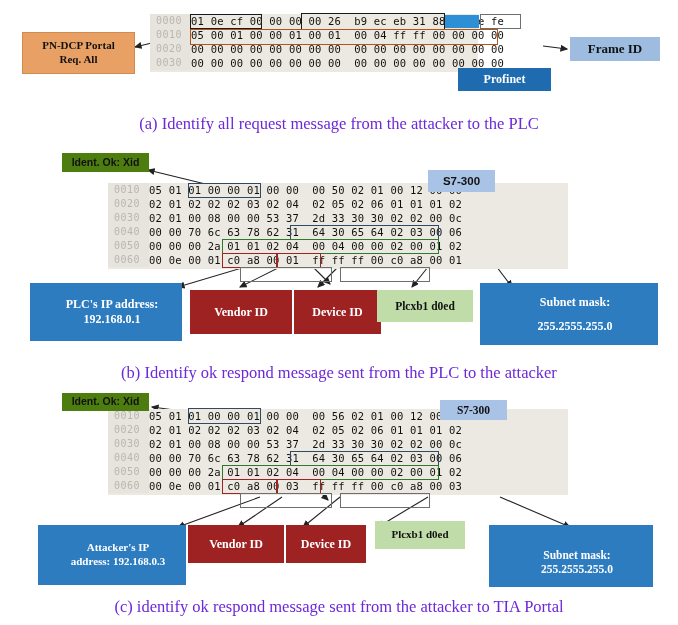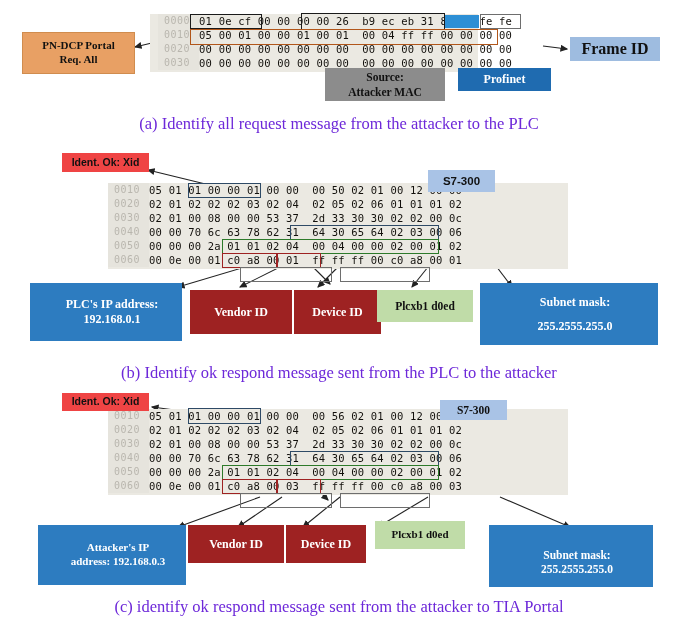--- a/index.html
+++ b/index.html
@@ -72,21 +72,21 @@
     align-items: center;
     justify-content: center;
     text-align: center;
     font-weight: bold;
     line-height: 1.25;
   }
   .lbl-orange { background: #e8a064; color: #111; border: 1px solid #d08c4e;
                 font-family: "Liberation Serif", serif; }
   .lbl-gray   { background: #8c8c8c; color: #111;
                 font-family: "Liberation Serif", serif; }
-  .lbl-graydk { background: #ef4444; color: #111;
+  .lbl-graydk { background: #4d7c0f; color: #111;
                 font-family: "Liberation Sans", sans-serif; }
   .lbl-bluedk { background: #1f6bb0; color: #fff;
                 font-family: "Liberation Serif", serif; }
   .lbl-bluelt { background: #9ebce0; color: #111;
                 font-family: "Liberation Serif", serif; }
   .lbl-bluemd { background: #a9c3e6; color: #111;
                 font-family: "Liberation Sans", sans-serif; }
   .lbl-bluebig{ background: #2d7cc0; color: #fff;
                 font-family: "Liberation Serif", serif; padding-left: 12px; }
   .lbl-red    { background: #9e2222; color: #fff;
@@ -142,21 +142,21 @@
     <path d="M260,497 L178,527"></path>
     <path d="M282,497 L238,527"></path>
     <path d="M340,497 L303,527"></path>
     <path d="M428,497 L378,527"></path>
     <path d="M500,497 L570,527"></path>
   </g>
 </svg>
 
 <div class="panel" id="panel-a">
 
-  <div class="hexdump" style="left:150px; top:14px; width:328px; height:58px;padding-left:8px;">
+  <div class="hexdump" style="left:150px; top:14px; width:328px; height:58px;">
     <div class="hexrow">
       <span class="offset">0000</span>
       <span class="bytes">01 0e cf 00 00 00 00 26  b9 ec eb 31 88 92 fe fe</span>
     </div>
     <div class="hexrow">
       <span class="offset">0010</span>
       <span class="bytes">05 00 01 00 00 01 00 01  00 04 ff ff 00 00 00 00</span>
     </div>
     <div class="hexrow">
       <span class="offset">0020</span>
@@ -174,30 +174,26 @@
   <div class="hl hl-black" style="left:301px; top:13px; width:144px; height:17px;"></div>
   <div class="hl hl-gray" style="left:480px; top:14px; width:41px; height:15px;"></div>
   <div class="hl hl-orange" style="left:190px; top:29px; width:308px; height:16px;"></div>
 
   <div class="lbl lbl-orange" style="left:22px; top:32px; width:113px; height:42px; font-size:11px;">
     <span>PN-DCP Portal</span>
     <span>Req. All</span>
   </div>
 
 
-  <div class="lbl lbl-gray" style="left:325px; top:68px; width:120px; height:33px; font-size:11.5px;">
-    <span>Source:</span>
-    <span>Attacker MAC</span>
-  </div>
 
   <div class="lbl lbl-bluedk" style="left:458px; top:68px; width:93px; height:23px; font-size:12px;">
     <span>Profinet</span>
   </div>
 
-  <div class="lbl lbl-bluelt" style="left:570px; top:37px; width:90px; height:24px; font-size:16px;text-align:right;">
+  <div class="lbl lbl-bluelt" style="left:570px; top:37px; width:90px; height:24px; font-size:13px;text-align:right;">
     <span>Frame ID</span>
   </div>
 </div>
 
 <div class="caption" style="top:114px;">(a) Identify all request message from the attacker to the PLC</div>
 
 <div class="panel" id="panel-b">
 
   <div class="hexdump" style="left:108px; top:33px; width:460px; height:86px;">
     <div class="hexrow">

